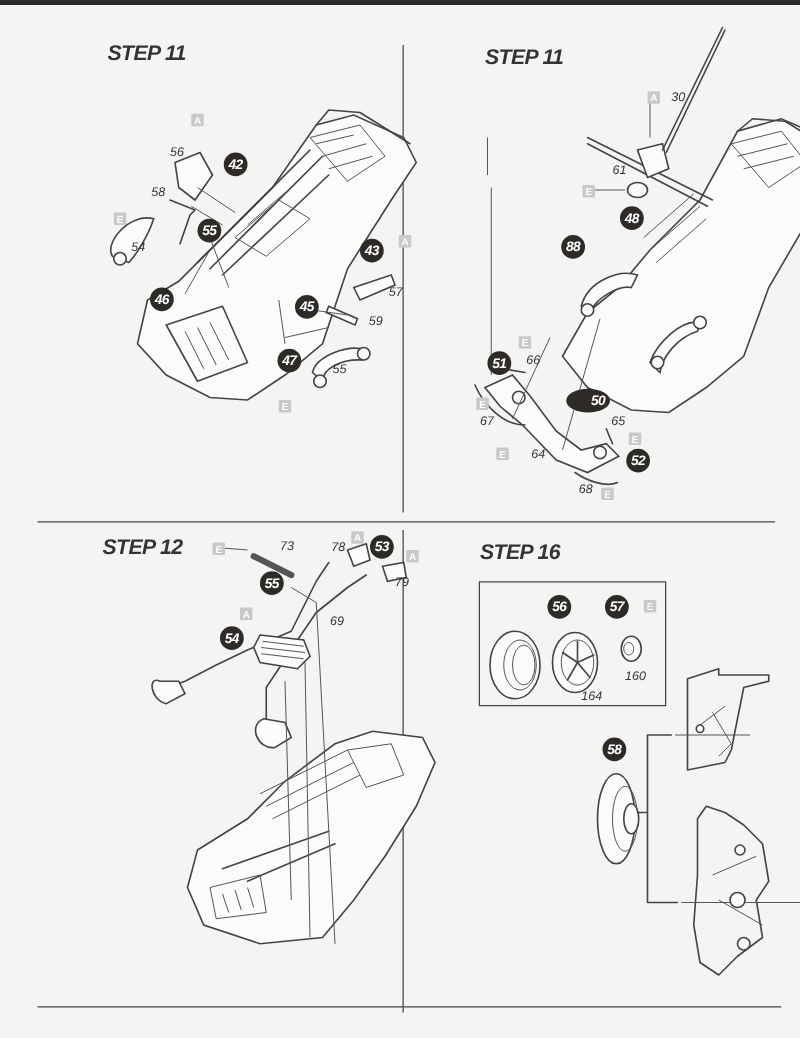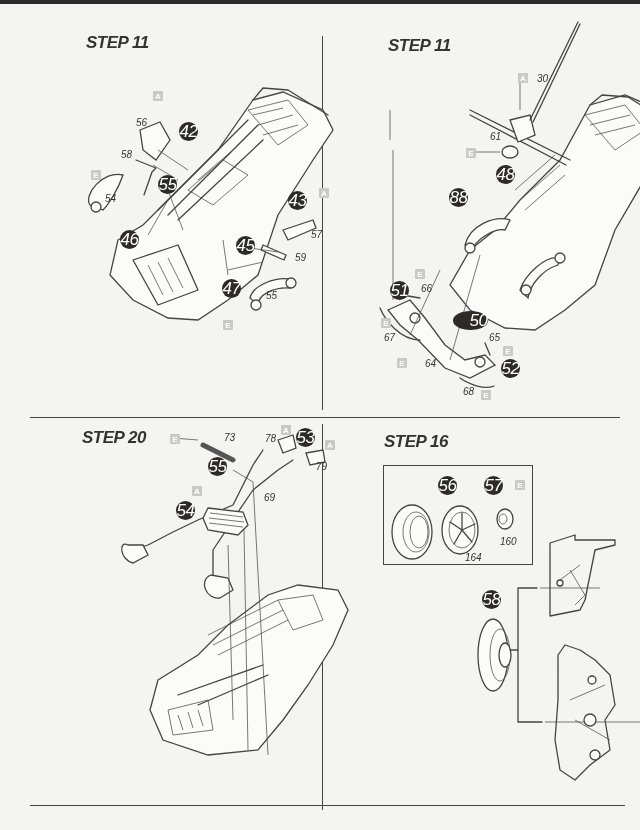--- a/index.html
+++ b/index.html
@@ -6,21 +6,21 @@
   body{width:640px;height:830px;background:#f4f4f2;position:relative;overflow:hidden;font-family:"Liberation Sans",sans-serif;color:#333;}
   .topbar{position:absolute;left:0;top:0;width:640px;height:4px;background:#2a2a2a;}
   .hline{position:absolute;height:1px;background:#444;}
   .vline{position:absolute;width:1px;background:#444;}
   .step-title{position:absolute;font-weight:bold;font-style:italic;font-size:17px;letter-spacing:-0.5px;color:#333;}
   .panel{position:absolute;margin-left:48px;}
   svg{position:absolute;left:0;top:0;overflow:visible;}
   .stroke{fill:none;stroke:#444;stroke-width:1.3;stroke-linejoin:round;stroke-linecap:round;}
   .thin{fill:none;stroke:#555;stroke-width:0.8;}
   .fillw{fill:#fbfbfa;stroke:#444;stroke-width:1.3;}
-  .callout{position:absolute;width:19px;height:19px;border-radius:50%;background:#2e2a28;color:#fff;font-weight:normal;font-style:italic;font-size:17px;display:flex;align-items:center;justify-content:center;letter-spacing:-0.5px;}
+  .callout{position:absolute;width:19px;height:19px;border-radius:50%;background:#2e2a28;color:#fff;font-weight:bold;font-style:italic;font-size:11px;display:flex;align-items:center;justify-content:center;letter-spacing:-0.5px;}
   .part{position:absolute;font-style:italic;font-size:10px;color:#333;}
   .tree{position:absolute;width:10px;height:10px;background:#c9c9c9;color:#fff;font-size:8px;font-weight:bold;display:flex;align-items:center;justify-content:center;border-radius:1px;}
   .inset{position:absolute;border:1px solid #444;}
 </style>
 </head>
 <body>
 
 <div class="topbar"></div>
 
 <div class="vline" style="left:322px;top:36px;height:374px;"></div>
@@ -122,21 +122,21 @@
   <div class="part" style="left:119px;top:332px;">65</div>
   <div class="tree" style="left:133px;top:346px;">E</div>
   <div class="tree" style="left:27px;top:358px;">E</div>
   <div class="part" style="left:55px;top:358px;">64</div>
   <div class="callout" style="left:131px;top:359px;">52</div>
   <div class="part" style="left:93px;top:386px;">68</div>
   <div class="tree" style="left:111px;top:390px;">E</div>
 </div>
 
 <div class="panel" style="left:0;top:420px;width:320px;height:390px;">
-  <div class="step-title" style="left:34px;top:8px;">STEP 20</div>
+  <div class="step-title" style="left:34px;top:8px;">STEP 12</div>
   <svg width="320" height="390">
 
     <path class="fillw" d="M110,260 L150,235 L180,205 L220,175 L250,165 L290,170 L300,190 L285,225 L260,265 L235,300 L210,330 L160,335 L115,320 L102,290 Z"></path>
     <path class="stroke" d="M130,275 L215,245 M150,285 L220,255"></path>
     <path class="thin" d="M160,215 L230,180 M165,225 L235,190 M170,235 L240,200"></path>
     <path class="thin" d="M230,180 L265,175 L275,200 L245,210 Z"></path>
     <path class="thin" d="M120,290 L160,280 L165,310 L125,315 Z M130,295 L135,310 M140,292 L145,308 M150,290 L155,306"></path>
 
     <path class="stroke" d="M155,25 L185,40" style="stroke-width:5;stroke:#555"></path>
 

